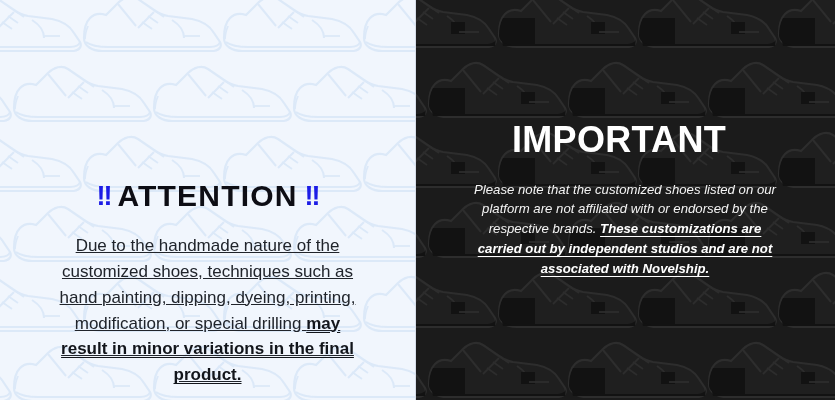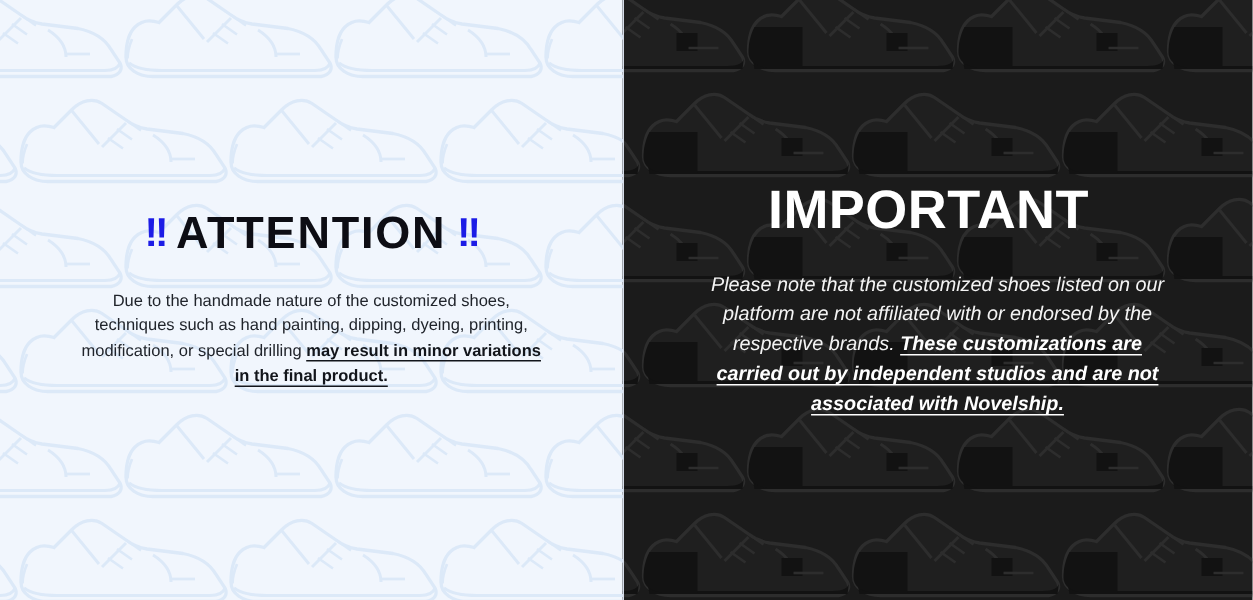--- a/index.html
+++ b/index.html
@@ -49,21 +49,22 @@
     text-align: center;
     box-sizing: border-box;
   }
 
   
   .panel-left {
     width: 415px;
     background: #f1f6fd;
   }
   .panel-left .panel-content {
-    padding: 0 30px;
+    padding: 12px 30px;
+    justify-content: flex-end;
   }
   .attention-heading {
     font-family: "Liberation Sans", sans-serif;
     font-weight: bold;
     font-size: 30px;
     line-height: 1;
     letter-spacing: 1.2px;
     color: #0d0d14;
     margin: 0 0 22px 0;
     white-space: nowrap;
@@ -75,25 +76,26 @@
     letter-spacing: -2px;
     display: inline-block;
     vertical-align: 1px;
     margin: 0 7px;
   }
   .attention-heading .word {
     display: inline-block;
   }
 
   .body-left {
-    font-size: 11px;
+    font-size: 17px;
     line-height: 1.52;
     color: #20242b;
     max-width: 310px;
     margin: 0;
+    text-decoration: underline;
   }
   .body-left .emph {
     font-weight: bold;
     text-decoration: underline;
     text-underline-offset: 2.5px;
     color: #12151b;
   }
 
   
   .panel-right {

